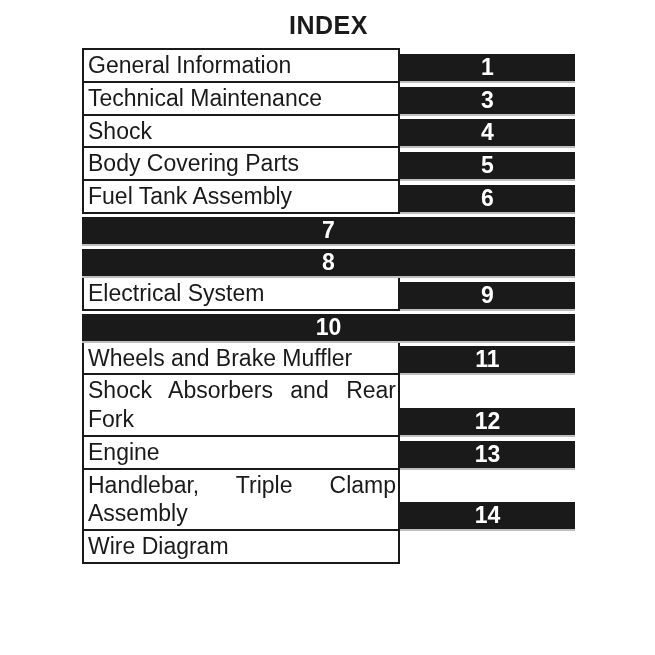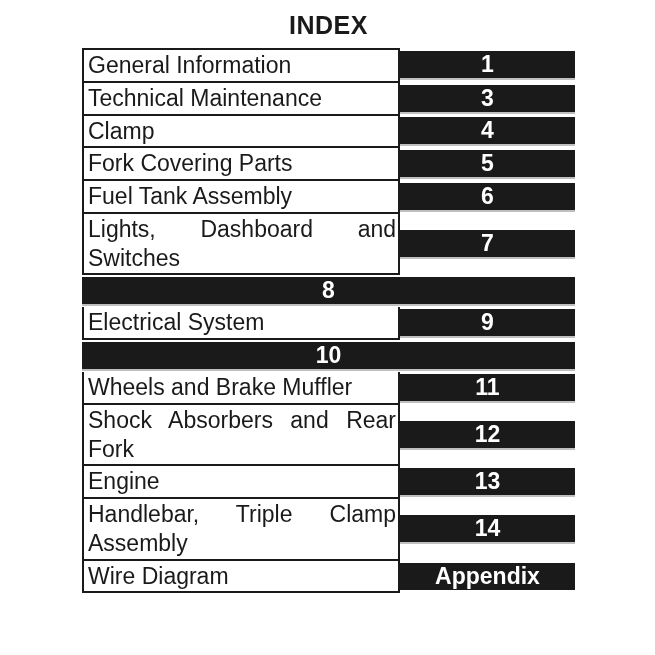--- a/index.html
+++ b/index.html
@@ -34,21 +34,21 @@
   .index-table{
     position:absolute;
     left:82px; top:48px;
     width:493px;
     display:flex;
     flex-direction:column;
   }
   .row{
     display:flex;
     flex-direction:row;
-    align-items:center;
+    align-items:flex-end;
     min-height:32px;
   }
   .cell-label{
     width:318px;
     background:var(--label-bg);
     border-left:2px solid var(--table-black);
     border-right:2px solid var(--table-black);
     border-bottom:2px solid var(--table-black);
     display:flex;
     align-items:center;
@@ -98,43 +98,40 @@
 
     <div class="row">
       <div class="cell-label">
           <span>Technical Maintenance</span>
         </div>
       <div class="cell-page">3</div>
     </div>
 
     <div class="row">
       <div class="cell-label">
-          <span>Clamp</span>
+          <span>Shock</span>
         </div>
       <div class="cell-page">4</div>
     </div>
 
     <div class="row">
       <div class="cell-label">
-          <span>Fork Covering Parts</span>
+          <span>Body Covering Parts</span>
         </div>
       <div class="cell-page">5</div>
     </div>
 
     <div class="row">
       <div class="cell-label">
           <span>Fuel Tank Assembly</span>
         </div>
       <div class="cell-page">6</div>
     </div>
 
     <div class="row">
-      <div class="cell-label">
-          <span>Lights, Dashboard and Switches</span>
-        </div>
       <div class="cell-page">7</div>
     </div>
 
     <div class="row">
       <div class="cell-page">8</div>
     </div>
 
     <div class="row">
       <div class="cell-label">
           <span>Electrical System</span>
@@ -171,17 +168,16 @@
       <div class="cell-label">
           <span>Handlebar, Triple Clamp Assembly</span>
         </div>
       <div class="cell-page">14</div>
     </div>
 
     <div class="row">
       <div class="cell-label">
           <span>Wire Diagram</span>
         </div>
-      <div class="cell-page">Appendix</div>
     </div>
 
   </div>
 </div>
 
 </body></html>

